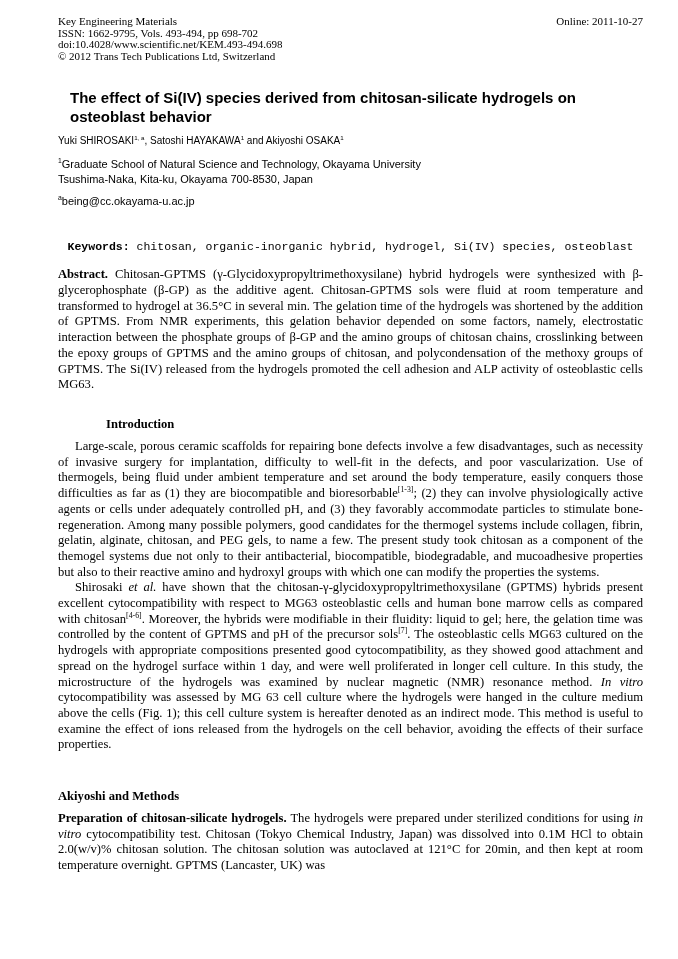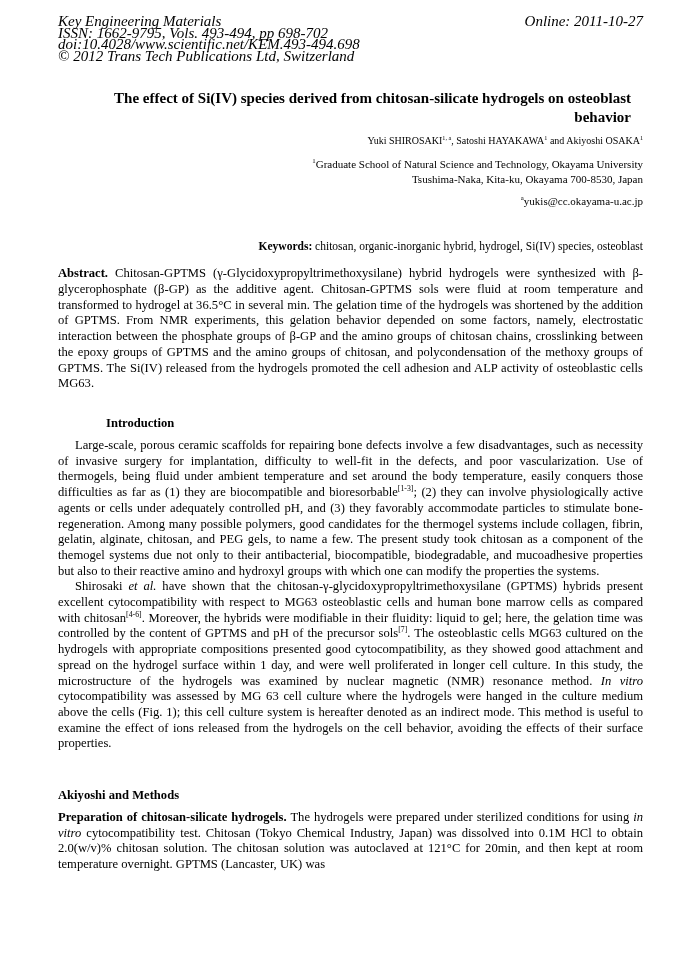--- a/index.html
+++ b/index.html
@@ -6,39 +6,38 @@
   .page {
     width: 678px; height: 959px;
     background: #ffffff;
     box-sizing: border-box;
     padding: 16px 35px 0 58px;
     font-family: "Liberation Serif", serif;
     color: #000000;
     overflow: hidden;
   }
   .header {
-    font-style: italic;
-    font-size: 15px;
+    font-size: 11px;
     line-height: 11.6px;
   }
   .header-row1 { display: flex; justify-content: space-between; }
-  .title-block { text-align: right; font-family: Liberation Serif, serif; }
+  .title-block { text-align: left; font-family: Liberation Sans, sans-serif; }
   .paper-title {
     font-size: 15px; font-weight: bold; line-height: 18.5px;
     margin-top: 27px; padding: 0 12px;
   }
   .authors { font-size: 10px; margin-top: 9px; }
   .affil   { font-size: 11px; margin-top: 12px; }
   .addr    { font-size: 11px; margin-top: 3px; }
   .email   { font-size: 11px; margin-top: 10px; }
   .keywords {
-    font-family: Liberation Serif, serif;
+    font-family: Liberation Mono, monospace;
     font-size: 11.5px;
     margin-top: 33px;
-    text-align: right;
+    text-align: center;
   }
   .body-text {
     font-size: 12.6px;
     line-height: 15.7px;
     text-align: justify;
   }
   .abstract { margin-top: 14px; }
   .section-heading { font-size: 12.6px; font-weight: bold; }
   .intro-heading { margin-top: 24px; margin-left: 48px; }
   .mm-heading { margin-top: 36px; }
@@ -61,21 +60,21 @@
     <div>ISSN: 1662-9795, Vols. 493-494, pp 698-702</div>
     <div>doi:10.4028/www.scientific.net/KEM.493-494.698</div>
     <div>© 2012 Trans Tech Publications Ltd, Switzerland</div>
   </div>
 
   <div class="title-block">
     <div class="paper-title">The effect of Si(IV) species derived from chitosan-silicate hydrogels on osteoblast behavior</div>
     <div class="authors"><span>Yuki SHIROSAKI</span><sup>1, a</sup><span>, Satoshi HAYAKAWA</span><sup>1</sup><span> and Akiyoshi OSAKA</span><sup>1</sup></div>
     <div class="affil"><sup>1</sup><span>Graduate School of Natural Science and Technology, Okayama University</span></div>
     <div class="addr">Tsushima-Naka, Kita-ku, Okayama 700-8530, Japan</div>
-    <div class="email"><sup>a</sup><span>yukis@cc.okayama-u.ac.jp</span></div>
+    <div class="email"><sup>a</sup><span>being@cc.okayama-u.ac.jp</span></div>
   </div>
 
   <div class="keywords"><span class="b">Keywords:</span><span> chitosan, organic-inorganic hybrid, hydrogel, Si(IV) species, osteoblast</span></div>
 
   <div class="body-text abstract"><span class="b">Abstract.</span><span>  Chitosan-GPTMS (γ-Glycidoxypropyltrimethoxysilane) hybrid hydrogels were synthesized with β-glycerophosphate (β-GP) as the additive agent.  Chitosan-GPTMS sols were fluid at room temperature and transformed to hydrogel at 36.5°C in several min.  The gelation time of the hydrogels was shortened by the addition of GPTMS.  From NMR experiments, this gelation behavior depended on some factors, namely, electrostatic interaction between the phosphate groups of β-GP and the amino groups of chitosan chains, crosslinking between the epoxy groups of GPTMS and the amino groups of chitosan, and polycondensation of the methoxy groups of GPTMS.  The Si(IV) released from the hydrogels promoted the cell adhesion and ALP activity of osteoblastic cells MG63.</span></div>
 
   <div class="section-heading intro-heading">Introduction</div>
   <div class="body-text para-indent p-first"><span>Large-scale, porous ceramic scaffolds for repairing bone defects involve a few disadvantages, such as necessity of invasive surgery for implantation, difficulty to well-fit in the defects, and poor vascularization.  Use of thermogels, being fluid under ambient temperature and set around the body temperature, easily conquers those difficulties as far as (1) they are biocompatible and bioresorbable</span><sup>[1-3]</sup><span>; (2) they can involve physiologically active agents or cells under adequately controlled pH, and (3) they favorably accommodate particles to stimulate bone-regeneration.  Among many possible polymers, good candidates for the thermogel systems include collagen, fibrin, gelatin, alginate, chitosan, and PEG gels, to name a few.  The present study took chitosan as a component of the themogel systems due not only to their antibacterial, biocompatible, biodegradable, and mucoadhesive properties but also to their reactive amino and hydroxyl groups with which one can modify the properties the systems.</span></div>
   <div class="body-text para-indent"><span>Shirosaki </span><span class="i">et al.</span><span> have shown that the chitosan-γ-glycidoxypropyltrimethoxysilane (GPTMS) hybrids present excellent cytocompatibility with respect to MG63 osteoblastic cells and human bone marrow cells as compared with chitosan</span><sup>[4-6]</sup><span>.  Moreover, the hybrids were modifiable in their fluidity: liquid to gel; here, the gelation time was controlled by the content of GPTMS and pH of the precursor sols</span><sup>[7]</sup><span>.  The osteoblastic cells MG63 cultured on the hydrogels with appropriate compositions presented good cytocompatibility, as they showed good attachment and spread on the hydrogel surface within 1 day, and were well proliferated in longer cell culture.  In this study, the microstructure of the hydrogels was examined by nuclear magnetic (NMR) resonance method.  </span><span class="i">In vitro</span><span> cytocompatibility was assessed by MG 63 cell culture where the hydrogels were hanged in the culture medium above the cells (Fig. 1); this cell culture system is hereafter denoted as an indirect mode.  This method is useful to examine the effect of ions released from the hydrogels on the cell behavior, avoiding the effects of their surface properties.</span></div>
 

